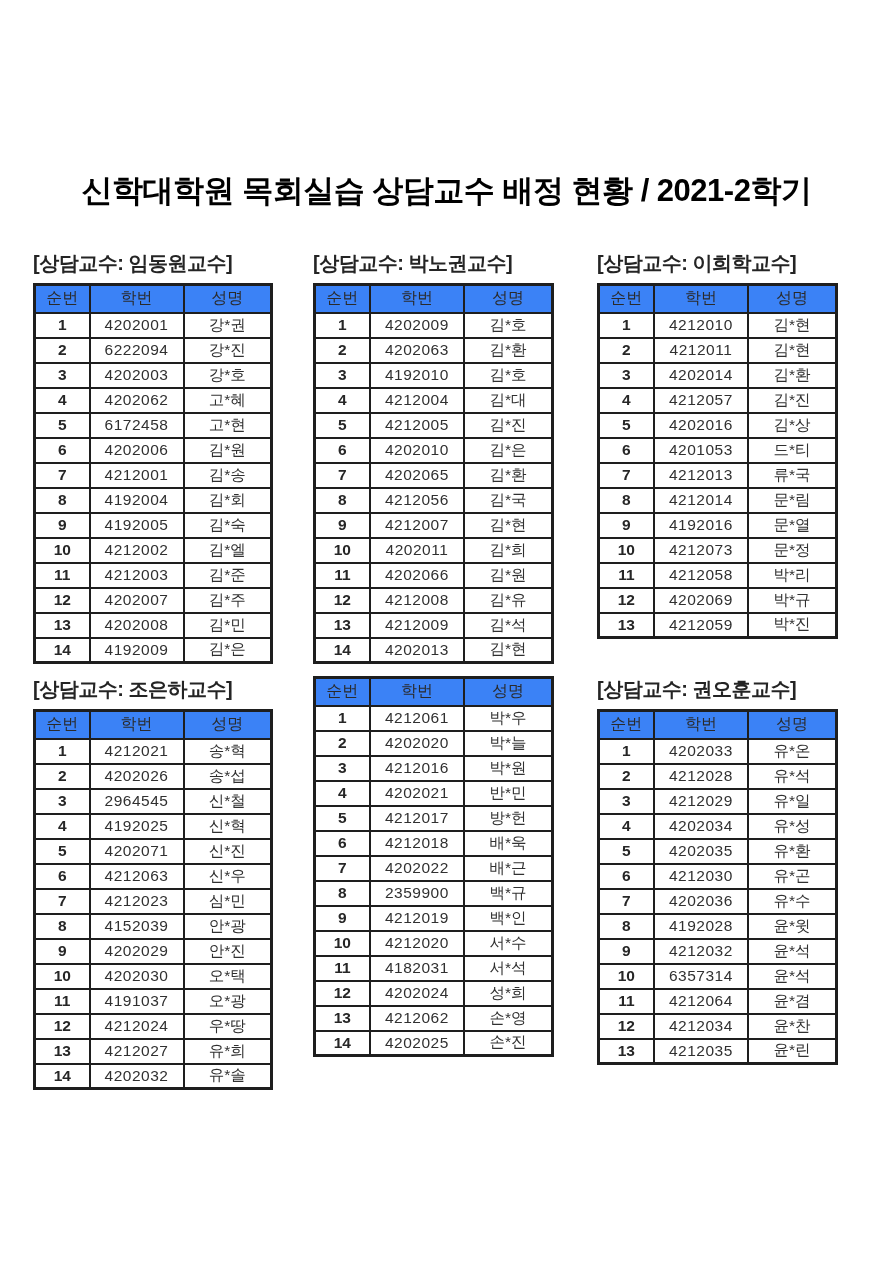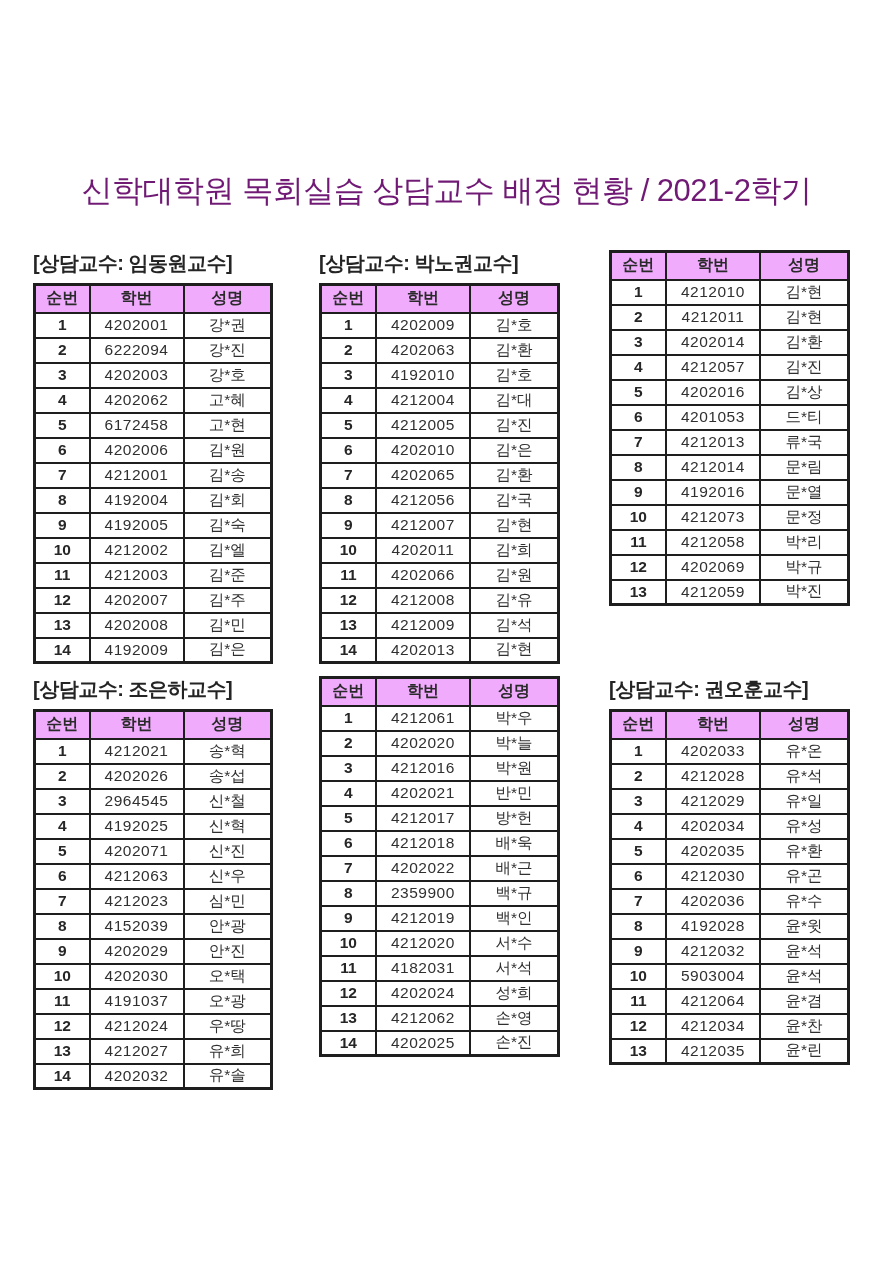--- a/index.html
+++ b/index.html
@@ -13,27 +13,27 @@
   .page {
     width: 893px;
     height: 1264px;
     overflow: hidden;
     position: relative;
   }
   .doc-title {
     padding-top: 170px;
     text-align: center;
     font-size: 31px;
-    font-weight: normal;
+    font-weight: bold;
     letter-spacing: -0.5px;
-    color: #701a75;
+    color: #000000;
   }
   .tables-grid {
     margin-top: 38px;
-    padding: 0 43px 0 33px;
+    padding: 0 55px 0 33px;
     display: grid;
     grid-template-columns: 237px 241px 241px;
     justify-content: space-between;
     row-gap: 30px;
     align-items: start;
     gap: 12px;
   }
   .tgroup { }
   .caption {
     font-size: 20px;
@@ -46,24 +46,24 @@
   table.assign {
     border-collapse: collapse;
     width: 100%;
     table-layout: fixed;
   }
   table.assign, table.assign th, table.assign td {
     border: 2px solid #1e1e1e;
   }
   table.assign { border-width: 3px; }
   table.assign th {
-    background: #f0abfc;
+    background: #3b82f6;
     height: 28px;
     font-size: 16px;
-    font-weight: bold;
+    font-weight: normal;
     text-align: center;
     color: #2a2a2a;
   }
   table.assign td {
     height: 25px;
     font-size: 15.5px;
     text-align: center;
     color: #303030;
     white-space: nowrap;
     overflow: hidden;
@@ -257,20 +257,21 @@
             <tr>
               <td class="c0">14</td>
               <td class="c1">4202013</td>
               <td class="c2">김*현</td>
             </tr>
           </tbody>
       </table>
     </section>
 
     <section class="tgroup">
+      <h2 class="caption">[상담교수: 이희학교수]</h2>
       <table class="assign">
         <colgroup>
             <col class="c0">
             <col class="c1">
             <col class="c2">
           </colgroup>
         <thead>
           <tr>
             <th>순번</th>
             <th>학번</th>
@@ -582,21 +583,21 @@
               <td class="c1">4192028</td>
               <td class="c2">윤*윗</td>
             </tr>
             <tr>
               <td class="c0">9</td>
               <td class="c1">4212032</td>
               <td class="c2">윤*석</td>
             </tr>
             <tr>
               <td class="c0">10</td>
-              <td class="c1">5903004</td>
+              <td class="c1">6357314</td>
               <td class="c2">윤*석</td>
             </tr>
             <tr>
               <td class="c0">11</td>
               <td class="c1">4212064</td>
               <td class="c2">윤*겸</td>
             </tr>
             <tr>
               <td class="c0">12</td>
               <td class="c1">4212034</td>

